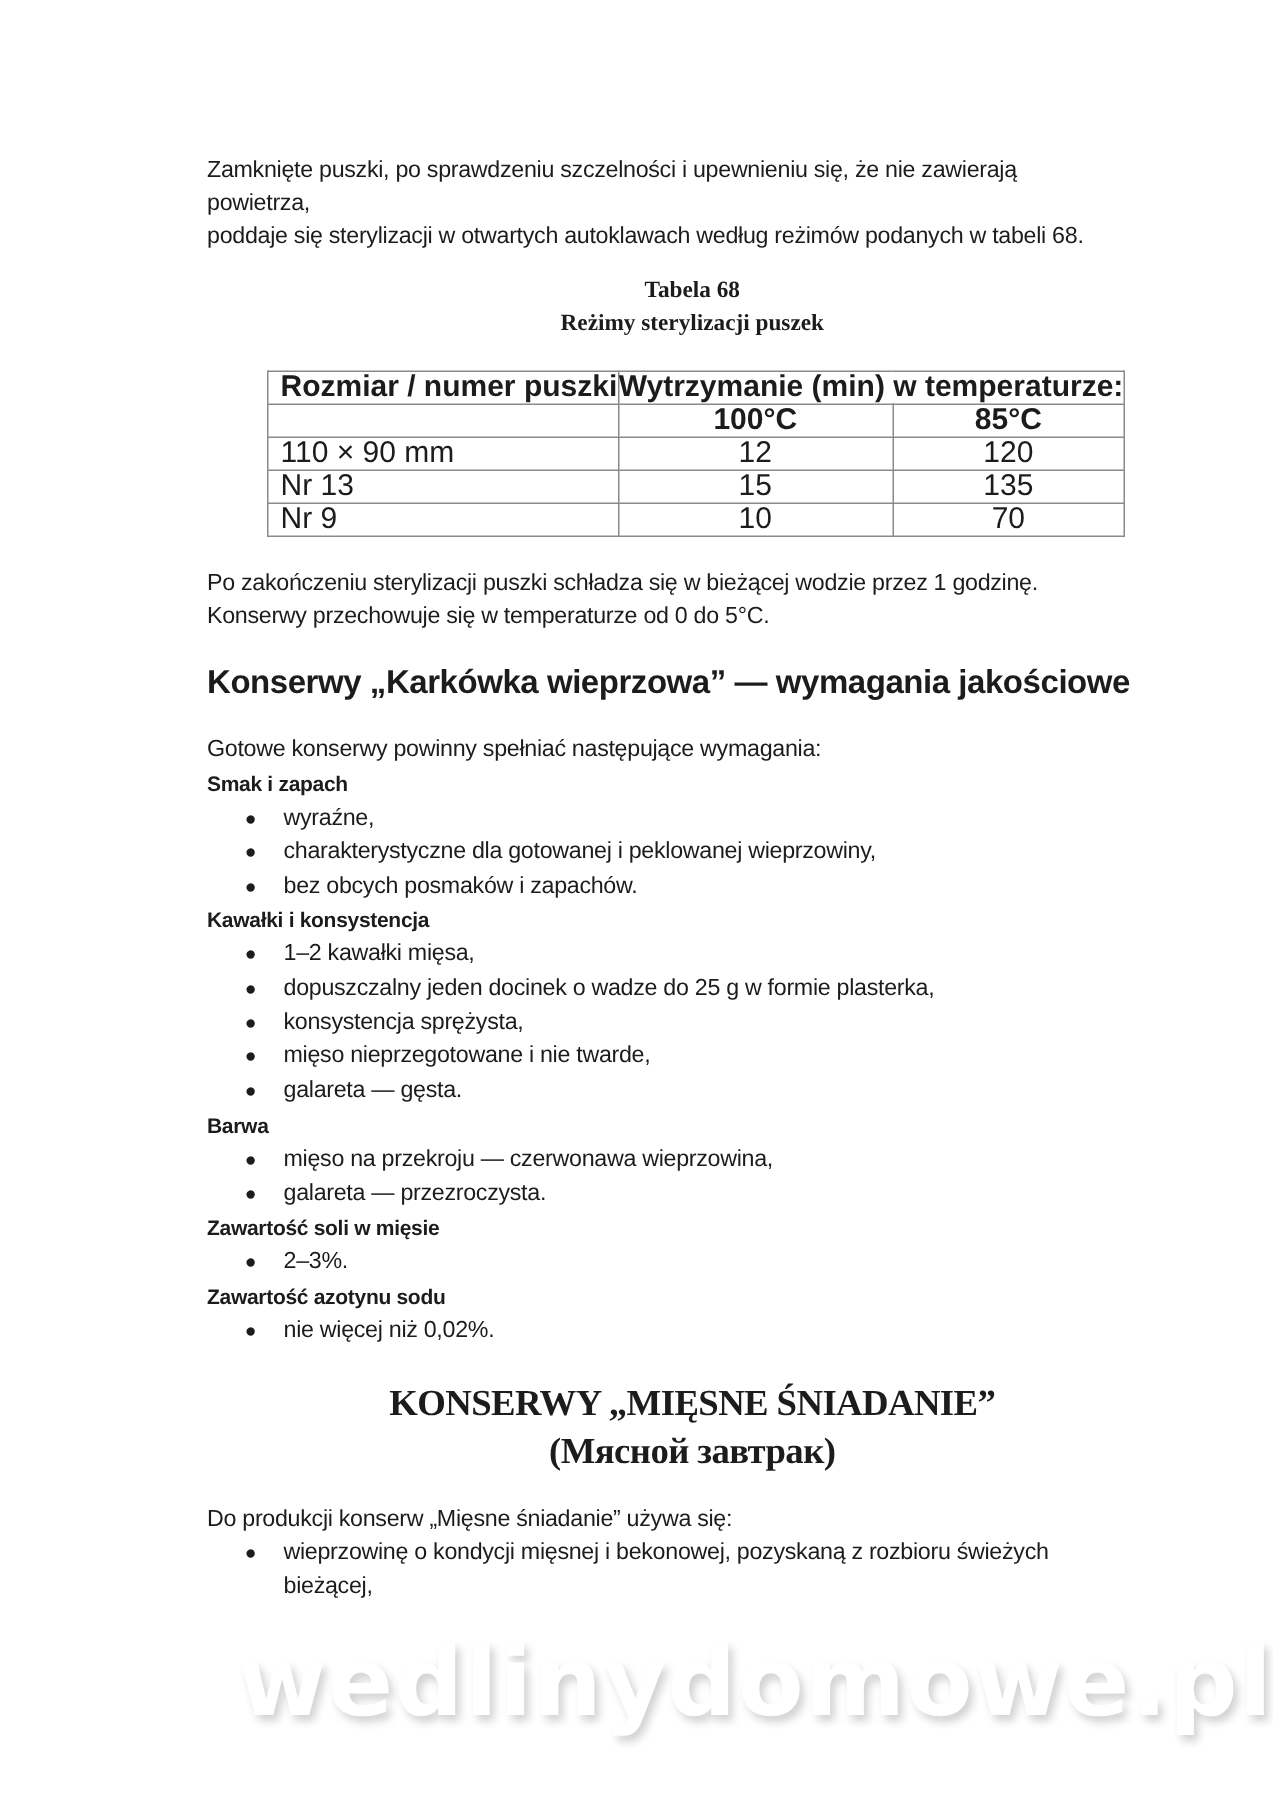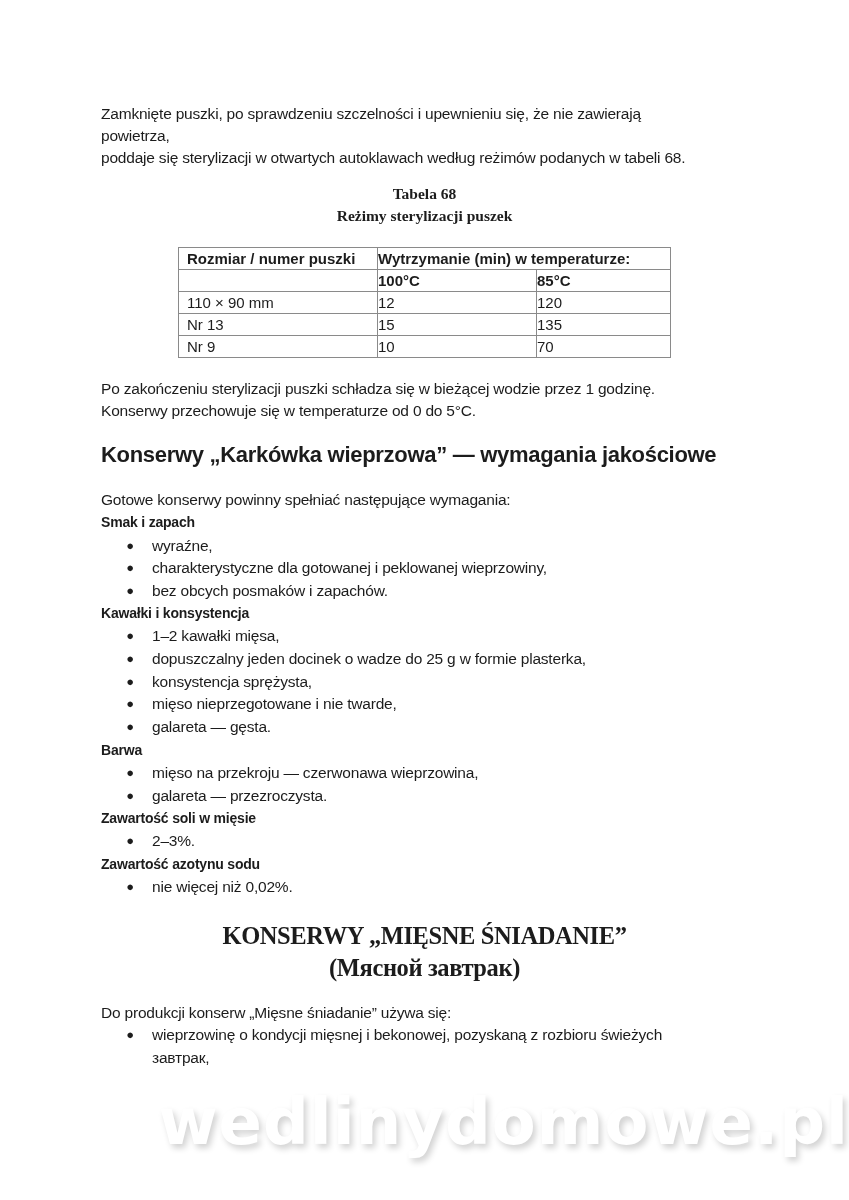--- a/index.html
+++ b/index.html
@@ -1,32 +1,32 @@
 <!DOCTYPE html>
 <html><head>
 <meta charset="utf-8">
 <style>
   html, body { margin: 0; padding: 0; background: #ffffff; }
   body { width: 849px; height: 1200px; position: relative; overflow: hidden;
          font-family: "Liberation Sans", "DejaVu Sans", sans-serif; color: #1c1c1c; }
-  .abs { position: absolute; white-space: nowrap; }
+  .abs { position: absolute; white-space: nowrap; margin-left: 37px; }
   .p { font-size: 15.5px; line-height: 22px; letter-spacing: -0.2px; }
   .center { left: 0; width: 849px; text-align: center; font-family: Liberation Serif, serif; }
   .tcap { font-weight: bold; font-size: 15.5px; line-height: 22px; }
   .h2 { font-weight: bold; font-size: 22px; line-height: 28px; letter-spacing: -0.3px; text-align: right; }
   .h3 { font-weight: bold; font-size: 14px; line-height: 22px; letter-spacing: -0.2px; }
   .h1 { font-weight: bold; font-size: 24.5px; line-height: 32px; letter-spacing: -0.4px; }
   .li { font-size: 15.5px; line-height: 22px; letter-spacing: -0.2px; }
   .bullet { position: absolute; left: 126px; width: 8px; text-align: center; font-size: 13px; line-height: 22px; }
   .litext { position: absolute; left: 152px; }
 
   table.t { position: absolute; left: 178px; top: 247px; border-collapse: collapse;
-            font-size: 15px; color: #1c1c1c; }
+            font-size: 20px; color: #1c1c1c; }
   table.t td { border: 1px solid #8a8a8a; height: 21px; padding: 0 0 0 8px; line-height: 21px; white-space: nowrap; }
-  table.t td.c { padding: 0; }
+  table.t td.c { text-align: center; padding: 0; }
   table.t td.b { font-weight: bold; }
   .w1 { width: 190px; } .w2 { width: 158px; } .w3 { width: 133px; }
 
   .wm { position: absolute; left: 0; width: 849px; top: 1082px; text-align: right;
         font-family: "DejaVu Sans", sans-serif; font-weight: bold; font-size: 64px; line-height: 80px;
         color: #ffffff; letter-spacing: 1px;
         text-shadow: 3px 4px 6px rgba(0,0,0,0.18); }
 </style>
 </head>
 <body>
@@ -131,15 +131,15 @@
   <span class="litext">nie więcej niż 0,02%.</span>
 </div>
 
 <div class="abs center h1" style="top:920px;">KONSERWY „MIĘSNE ŚNIADANIE”</div>
 <div class="abs center h1" style="top:952px;">(Мясной завтрак)</div>
 <div class="abs p" style="left:101px; top:1002px;">Do produkcji konserw „Mięsne śniadanie” używa się:</div>
 <div class="abs li" style="left:0; top:1024px; width:849px; height:22px;">
   <span class="bullet">●</span>
   <span class="litext">wieprzowinę o kondycji mięsnej i bekonowej, pozyskaną z rozbioru świeżych</span>
 </div>
-<div class="abs li" style="left:152px; top:1047px;">завтрак,</div>
+<div class="abs li" style="left:152px; top:1047px;">bieżącej,</div>
 
 <div class="wm">wedlinydomowe.pl</div>
 
 </body></html>

